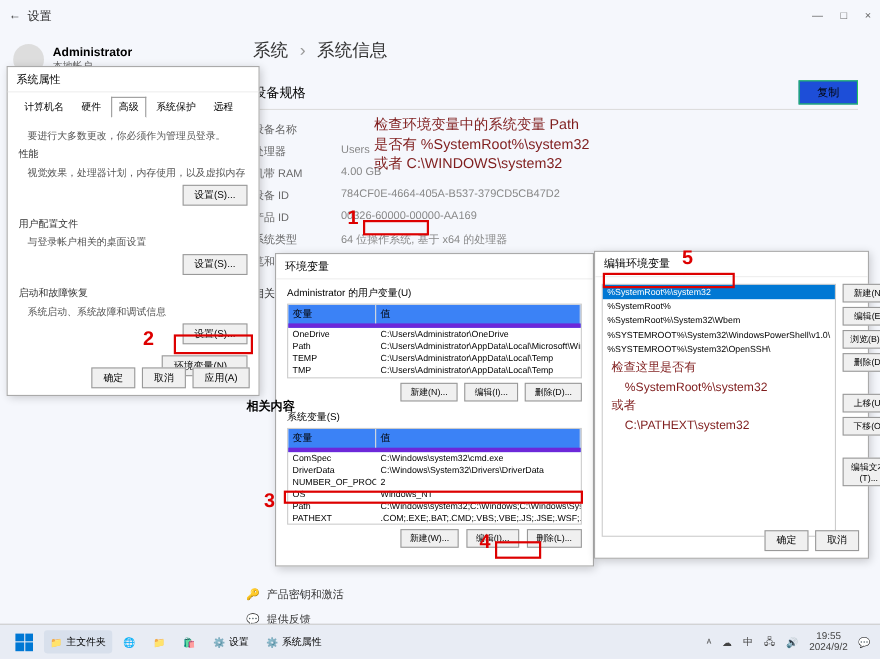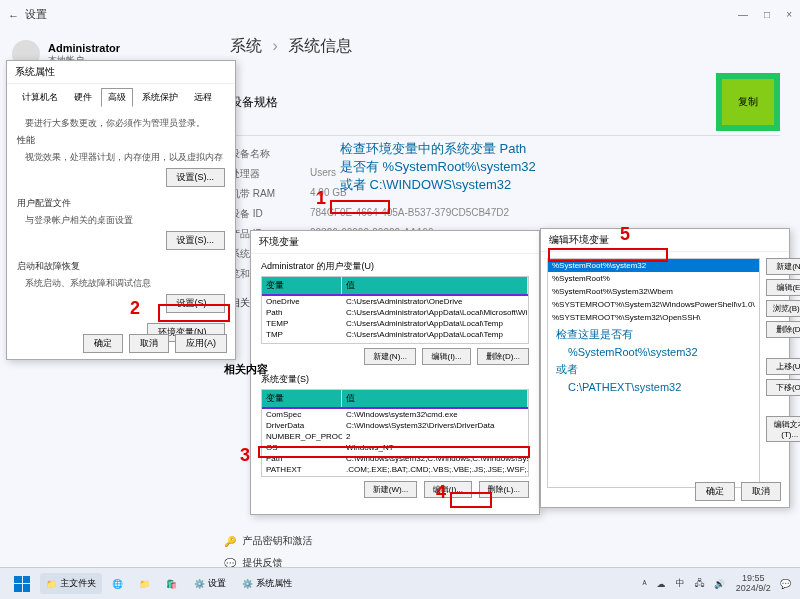--- a/index.html
+++ b/index.html
@@ -12,25 +12,25 @@
 .left-panel{position:absolute;left:0;top:28px;width:210px;bottom:0;padding:8px}
 .user-info{display:flex;align-items:center;gap:8px;padding:4px}
 .avatar{width:28px;height:28px;border-radius:50%;background:#ddd}
 .user-name{font-size:11px;font-weight:bold}
 .user-type{font-size:9px;color:#666}
 .content-area{position:absolute;left:210px;top:28px;right:0;bottom:0;padding:8px 20px}
 .breadcrumb{font-size:16px;color:#333;margin-bottom:16px}
 .breadcrumb .sep{margin:0 6px;color:#999}
 .section-header{display:flex;justify-content:space-between;align-items:center;border-bottom:1px solid #ddd;padding-bottom:4px;margin-bottom:8px}
 .section-title{font-size:12px;font-weight:normal}
-.copy-btn{border:6px solid #22c55e;background:#84cc16;padding:16px 16px;font-size:10px;cursor:pointer}
+.copy-btn{border:1px solid #22c55e;background:#1d4ed8;padding:3px 16px;font-size:10px;cursor:pointer}
 .spec-row{display:flex;padding:3px 0;font-size:10px}
 .spec-label{width:80px;color:#666}
 .spec-value{color:#888}
-.annotation-red{color:#0369a1;font-size:13px;line-height:1.4}
+.annotation-red{color:#7f1d1d;font-size:13px;line-height:1.4}
 .annotation-box{position:absolute;border:2px solid #d00;pointer-events:none}
 .annotation-num{color:#d00;font-size:18px;font-weight:bold;position:absolute}
 .tabs{display:flex;gap:14px;margin-top:8px;font-size:10px}
 .tab{color:#0067c0;cursor:pointer;padding:4px 0}
 
 .sysprop-dialog{position:absolute;left:6px;top:60px;width:230px;height:300px;background:#fff;border:1px solid #aaa;box-shadow:2px 2px 8px rgba(0,0,0,.2);font-size:10px}
 .dialog-title{padding:4px 8px;border-bottom:1px solid #eee;font-size:10px}
 .dialog-tabs{display:flex;padding:4px 8px;gap:2px;font-size:9px}
 .dialog-tab{padding:2px 6px;border:1px solid transparent;cursor:pointer}
 .dialog-tab.active{border:1px solid #999;border-bottom:1px solid #fff;background:#fff}
@@ -38,21 +38,21 @@
 .dialog-section{margin-bottom:10px}
 .dialog-section-title{margin-bottom:4px}
 .dialog-indent{padding-left:8px;color:#555;margin-bottom:4px}
 .dialog-btn-row{text-align:right;margin-top:4px}
 .dialog-btn{border:1px solid #999;background:#f0f0f0;padding:2px 10px;font-size:9px;cursor:pointer}
 .dialog-footer{position:absolute;bottom:6px;right:8px;display:flex;gap:6px}
 
 .envvar-dialog{position:absolute;left:250px;top:230px;width:290px;height:285px;background:#fff;border:1px solid #aaa;box-shadow:2px 2px 8px rgba(0,0,0,.2);font-size:9px}
 .envvar-body{padding:6px 10px}
 .envvar-list{border:1px solid #ccc;height:68px;overflow:hidden;margin-bottom:4px}
-.envvar-header{display:flex;background:#14b8a6;border-bottom:2px solid #6d28d9}
+.envvar-header{display:flex;background:#3b82f6;border-bottom:4px solid #6d28d9}
 .envvar-header div{padding:2px 4px;border-right:1px solid #ddd}
 .envvar-row{display:flex;font-size:8px}
 .envvar-row div{padding:1px 4px;white-space:nowrap;overflow:hidden}
 .col-name{width:80px}
 .col-val{flex:1}
 .envvar-btns{text-align:right;margin-bottom:8px}
 .envvar-btns button{border:1px solid #999;background:#f0f0f0;padding:2px 8px;font-size:8px;margin-left:4px;cursor:pointer}
 
 .editvar-dialog{position:absolute;left:540px;top:228px;width:250px;height:280px;background:#fff;border:1px solid #aaa;box-shadow:2px 2px 8px rgba(0,0,0,.2);font-size:9px}
 .editvar-body{padding:6px;display:flex;gap:6px}

